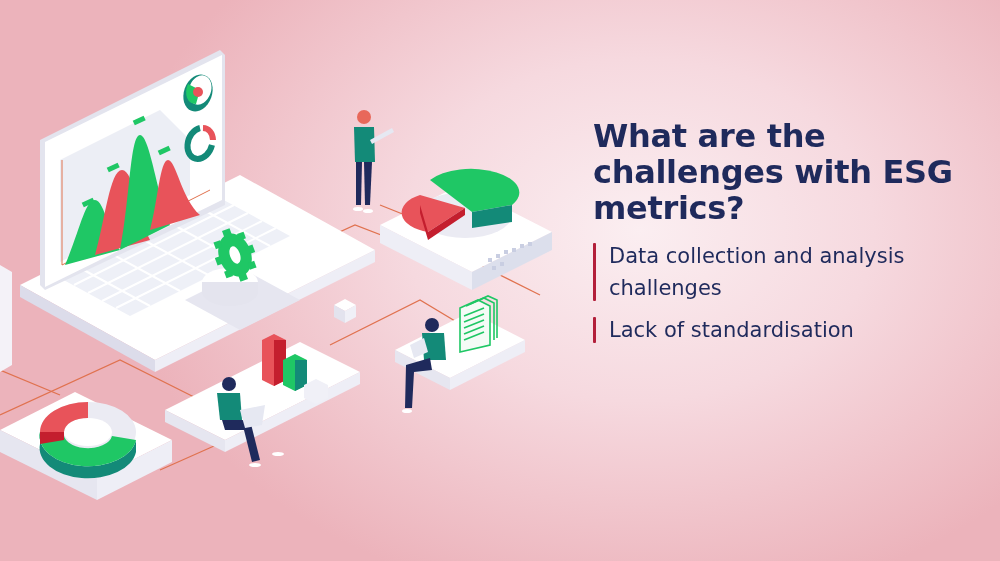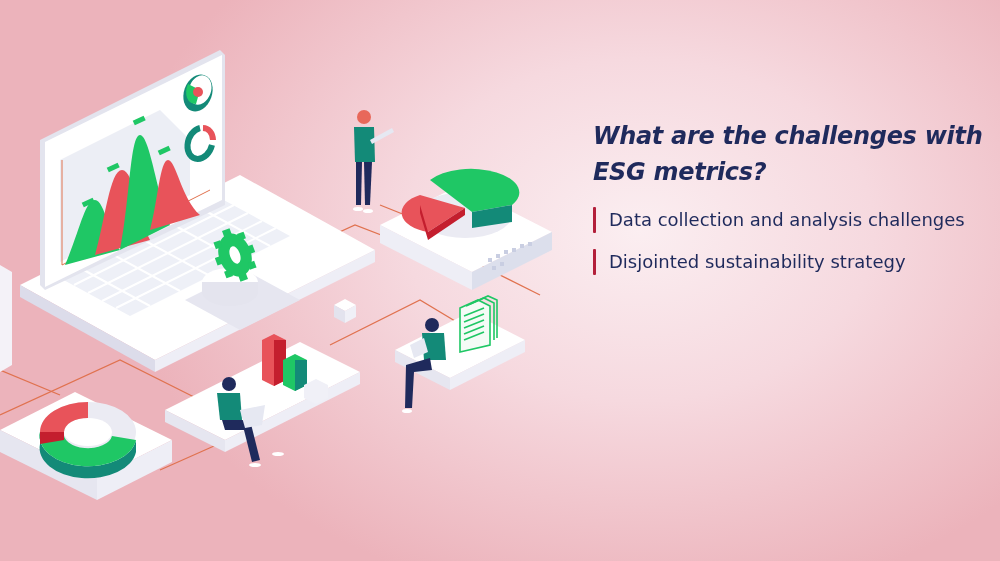--- a/index.html
+++ b/index.html
@@ -2,22 +2,22 @@
 <html><head>
 <meta charset="utf-8">
 <style>
   html,body{margin:0;padding:0;}
   body{width:1000px;height:561px;overflow:hidden;position:relative;
     font-family:"DejaVu Sans","Liberation Sans",sans-serif;}
   .bg{position:absolute;inset:0;
     background:radial-gradient(ellipse 520px 380px at 640px 230px,#fbeef1 0%,#f6d9df 45%,#ecb3bb 100%);}
   .illus{position:absolute;left:0;top:0;width:580px;height:561px;}
   .panel{position:absolute;left:593px;top:118px;width:400px;}
-  .title{color:#1f2a5c;font-weight:bold;font-size:24px;line-height:36px;margin:0 0 14px 0;letter-spacing:-0.3px;font-style:italic;}
-  .item{position:relative;padding-left:16px;margin-bottom:10px;color:#1f2a5c;font-size:18px;line-height:32px;}
+  .title{color:#1f2a5c;font-weight:bold;font-size:32px;line-height:36px;margin:0 0 14px 0;letter-spacing:-0.3px;}
+  .item{position:relative;padding-left:16px;margin-bottom:10px;color:#1f2a5c;font-size:21px;line-height:32px;}
   .item .bar{position:absolute;left:0;top:3px;bottom:3px;width:3px;background:#b31f3a;border-radius:1px;}
 </style>
 </head>
 <body>
 
 <div class="bg"></div>
 
 <svg class="illus" viewBox="0 0 580 561" xmlns="http://www.w3.org/2000/svg">
 
   <g stroke="#e0724f" stroke-width="1.3" fill="none">
@@ -200,15 +200,18 @@
 </svg>
 
 <div class="panel">
   <h1 class="title">What are the challenges with ESG metrics?</h1>
   <div class="item">
     <span class="bar"></span>
     <span>Data collection and analysis challenges</span>
   </div>
   <div class="item">
     <span class="bar"></span>
-    <span>Disjointed sustainability strategy</span>
+    <span>Lack of standardisation</span>
+  </div>
+  <div class="item">
+    <span class="bar"></span>
   </div>
 </div>
 
 </body></html>

